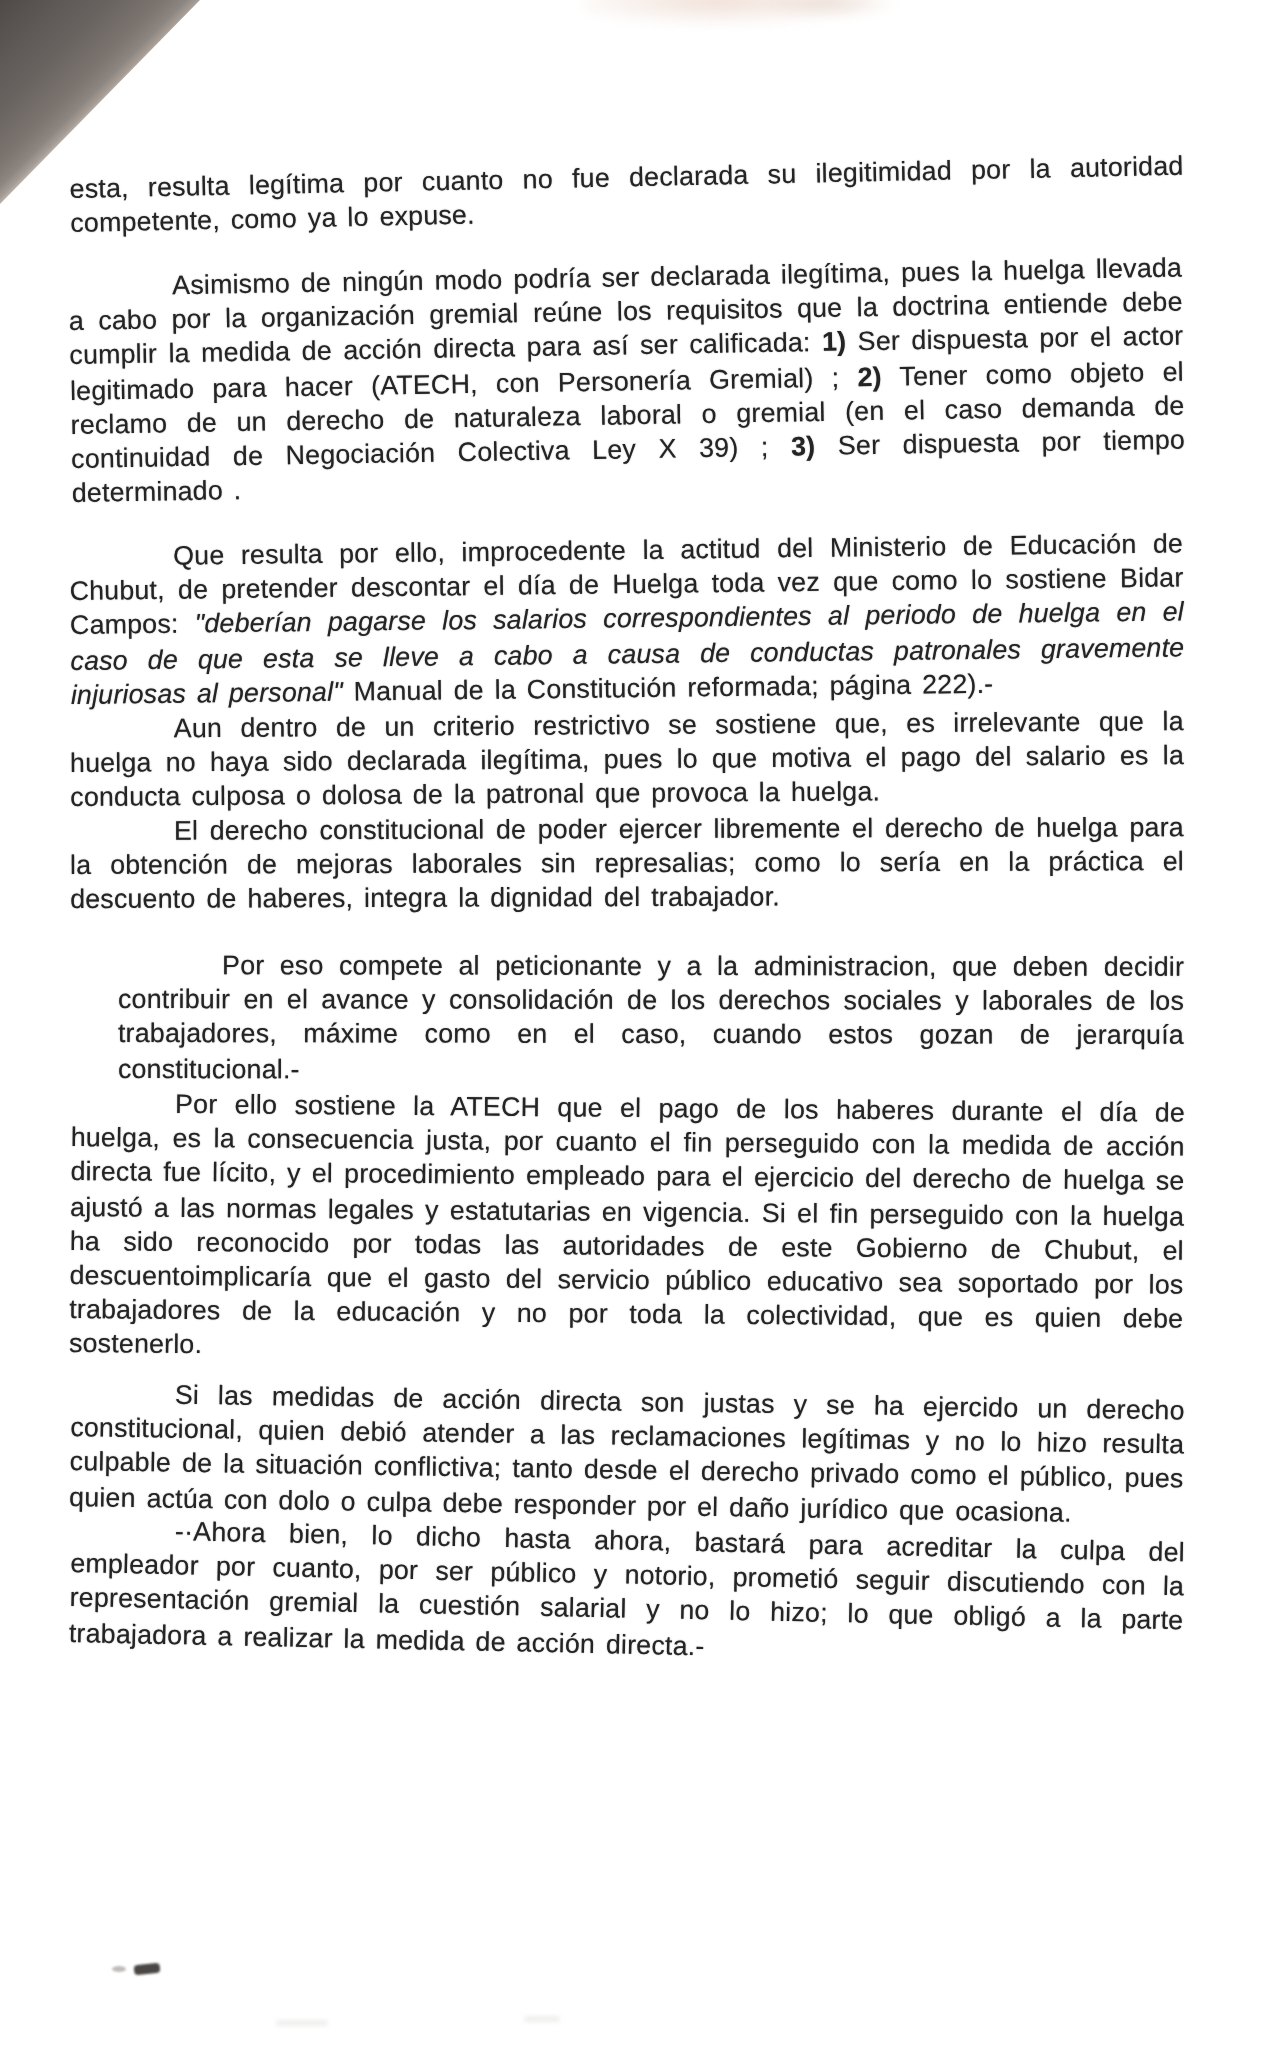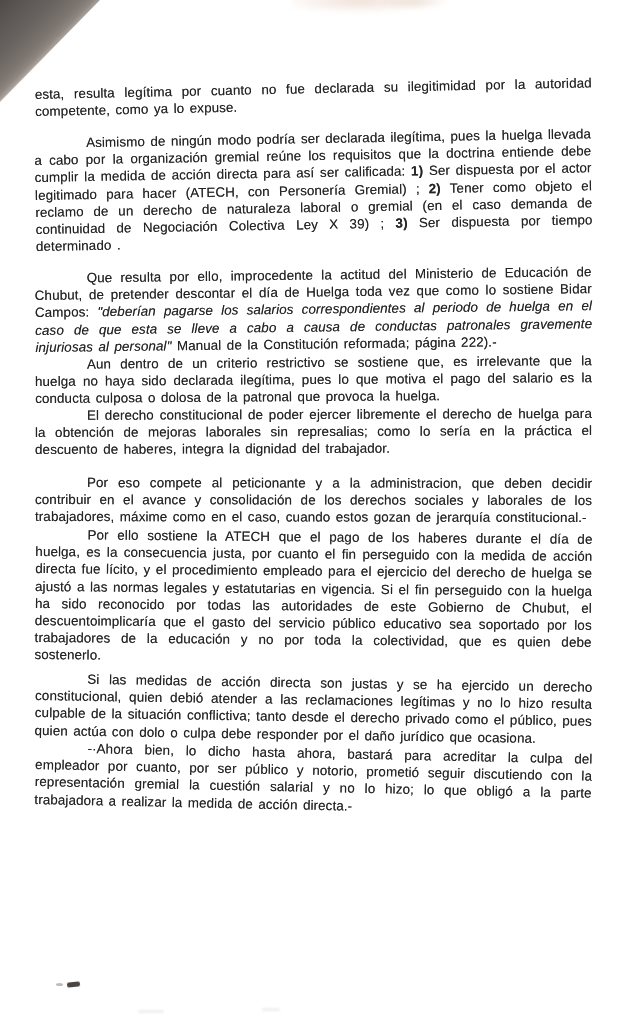--- a/index.html
+++ b/index.html
@@ -83,21 +83,21 @@
   .para:nth-of-type(3) { margin-top: 14px; }
   .para:nth-of-type(6) { margin-top: 15px; }
   .para:nth-of-type(8) { margin-top: 7px; }
 
   
   .para:nth-of-type(1) { transform: rotate(-1.2deg); }
   .para:nth-of-type(2) { transform: rotate(-1.0deg); }
   .para:nth-of-type(3) { transform: rotate(-0.7deg); }
   .para:nth-of-type(4) { transform: rotate(-0.4deg); }
   .para:nth-of-type(5) { transform: rotate(-0.2deg); }
-  .para:nth-of-type(6) { transform: rotate(0.1deg); }
+  .para:nth-of-type(6) { transform: rotate(0.1deg); margin-left: 24px; }
   .para:nth-of-type(7) { transform: rotate(0.5deg); }
   .para:nth-of-type(8) { transform: rotate(0.9deg); }
   .para:nth-of-type(9) { transform: rotate(1.2deg); }
 
   .run-normal { font-style: normal; font-weight: normal; }
   .run-bold   { font-weight: bold; }
   .run-italic { font-style: italic; }
 
   
   .ink-smudge {

